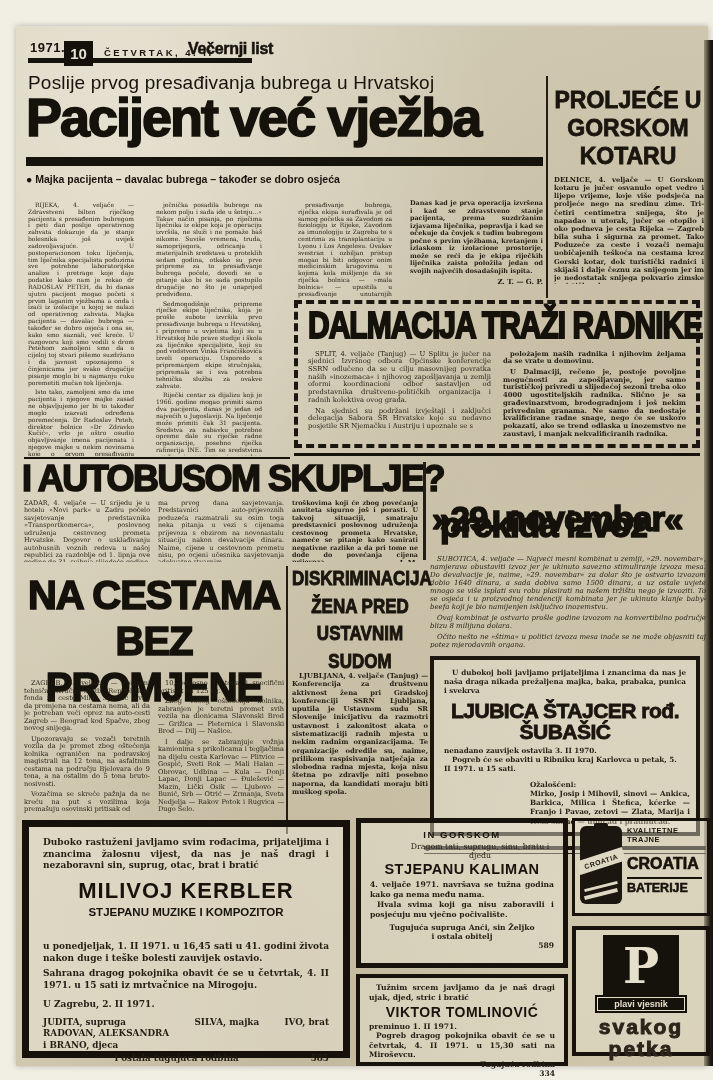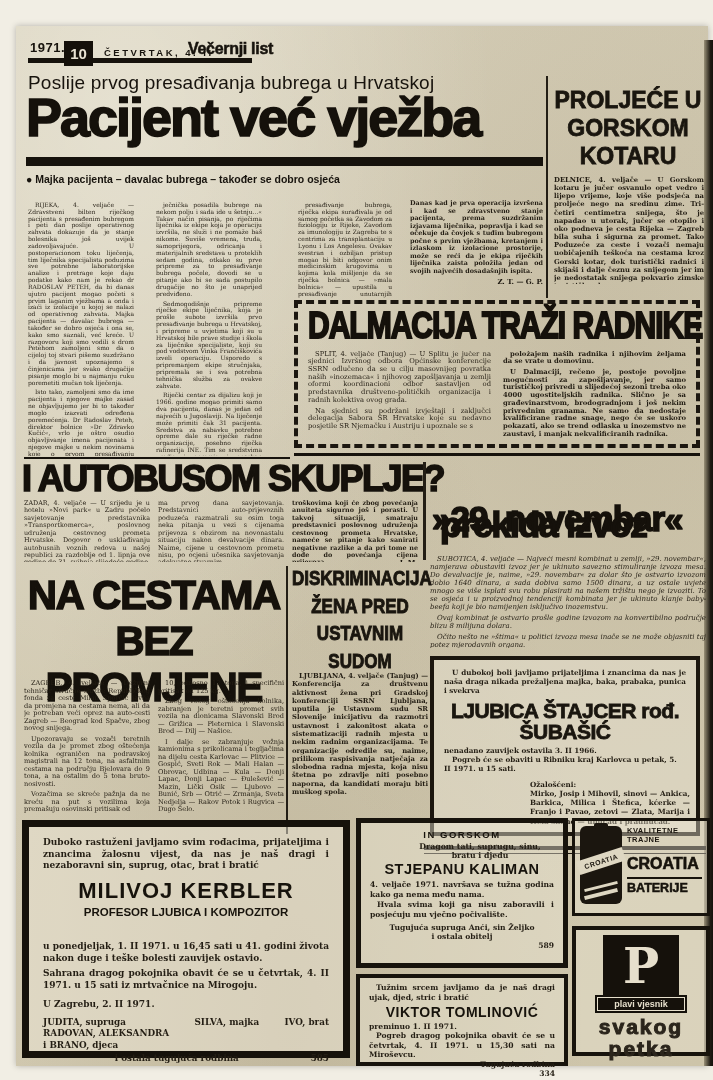--- a/index.html
+++ b/index.html
@@ -131,55 +131,55 @@
     <div>DISKRIMINACIJA</div>
     <div>ŽENA PRED</div>
     <div>USTAVNIM</div>
     <div>SUDOM</div>
   </div>
   <div class="abs serif just ovh" style="left:292px;top:672px;width:136px;height:160px;font-size:6.8px;font-weight:bold;line-height:1.22;text-indent:7px;">LJUBLJANA, 4. veljače (Tanjug) — Konferencija za društvenu aktivnost žena pri Gradskoj konferenciji SSRN Ljubljana, uputila je Ustavnom sudu SR Slovenije inicijativu da razmotri ustavnost i zakonitost akata o sistematizaciji radnih mjesta u nekim radnim organizacijama. Te organizacije odredile su, naime, prilikom raspisivanja natječaja za slobodna radna mjesta, koja nisu štetna po zdravlje niti posebno naporna, da kandidati moraju biti muškog spola.</div>
 
   <div class="abs boxed" style="left:430px;top:656px;width:270px;height:180px;padding:8px 10px;box-sizing:border-box;">
     <div class="serif just" style="font-size:7.2px;font-weight:bold;line-height:1.25;text-indent:8px;">U dubokoj boli javljamo prijateljima i znancima da nas je naša draga nikada prežaljena majka, baka, prabaka, punica i svekrva</div>
     <div class="ctr hl-sm" style="font-size:21px;margin:5px 0 4px 0;letter-spacing:-.5px;">LJUBICA ŠTAJCER rođ. ŠUBAŠIĆ</div>
-    <div class="serif" style="font-size:7.2px;font-weight:bold;">nenadano zauvijek ostavila 3. II 1966.</div>
+    <div class="serif" style="font-size:7.2px;font-weight:bold;">nenadano zauvijek ostavila 3. II 1970.</div>
     <div class="serif" style="font-size:7.2px;font-weight:bold;text-indent:8px;line-height:1.3;">Pogreb će se obaviti u Ribniku kraj Karlovca u petak, 5. II 1971. u 15 sati.</div>
     <div style="margin:6px 0 0 86px;width:160px;">
       <div class="serif" style="font-size:7.2px;font-weight:bold;">Ožalošćeni:</div>
       <div class="serif just" style="font-size:7.2px;font-weight:bold;line-height:1.3;">Mirko, Josip i Mihovil, sinovi — Ankica, Barkica, Milica i Štefica, kćerke — Franjo i Pavao, zetovi — Zlata, Marija i Hela snahe — unučad i praunučad.</div>
     </div>
   </div>
   <div class="abs bar" style="left:424px;top:846px;width:282px;height:4px;"></div>
   <div class="abs bar" style="left:424px;top:853px;width:282px;height:1px;"></div>
 
   <div class="abs" style="left:22px;top:820px;width:328px;height:238px;border:7px solid #16120b;padding:10px 14px;box-sizing:border-box;background:rgba(238,232,216,.5);">
     <div class="serif just" style="font-size:9px;font-weight:bold;line-height:1.3;">Duboko rastuženi javljamo svim rođacima, prijateljima i znancima žalosnu vijest, da nas je naš dragi i nezaboravni sin, suprug, otac, brat i bratić</div>
     <div class="ctr" style="font-size:22px;font-weight:bold;letter-spacing:1px;margin-top:6px;color:#17130c;">MILIVOJ KERBLER</div>
-    <div class="ctr" style="font-size:11.5px;font-weight:bold;margin-top:2px;color:#17130c;">PROFESOR LJUBICA I KOMPOZITOR</div>
+    <div class="ctr" style="font-size:11.5px;font-weight:bold;margin-top:2px;color:#17130c;">STJEPANU MUZIKE I KOMPOZITOR</div>
     <div class="serif just" style="font-size:9px;font-weight:bold;line-height:1.3;margin-top:23px;">u ponedjeljak, 1. II 1971. u 16,45 sati u 41. godini života nakon duge i teške bolesti zauvijek ostavio.</div>
     <div class="serif just" style="font-size:9px;font-weight:bold;line-height:1.3;margin-top:4px;">Sahrana dragog pokojnika obavit će se u četvrtak, 4. II 1971. u 15 sati iz mrtvačnice na Mirogoju.</div>
     <div class="serif" style="font-size:9px;font-weight:bold;margin-top:7px;">U Zagrebu, 2. II 1971.</div>
     <div style="display:flex;justify-content:space-between;margin-top:8px;">
       <div class="serif" style="font-size:8.8px;font-weight:bold;line-height:1.3;">
         <div>JUDITA, supruga</div>
         <div>RADOVAN, ALEKSANDRA</div>
         <div>i BRANO, djeca</div>
       </div>
       <div class="serif" style="font-size:8.8px;font-weight:bold;">SILVA, majka</div>
       <div class="serif" style="font-size:8.8px;font-weight:bold;">IVO, brat</div>
     </div>
     <div style="display:flex;justify-content:space-between;margin-top:2px;">
       <div class="serif ctr" style="font-size:8.8px;font-weight:bold;flex:1;">i ostala tugujuća rodbina</div>
       <div class="serif obit-num" style="font-size:8.8px;">585</div>
     </div>
   </div>
 
   <div class="abs" style="left:356px;top:818px;width:212px;height:150px;border:5px solid #17130c;padding:6px 9px;box-sizing:border-box;background:rgba(238,232,216,.45);">
     <div class="ctr" style="font-size:9.5px;font-weight:bold;letter-spacing:1.5px;color:#17130c;">IN GORSKOM</div>
-    <div class="serif ctr" style="font-size:7.8px;font-weight:bold;margin-top:2px;margin-left:36px;">Dragom tati, suprugu, sinu, bratu i djedu</div>
+    <div class="serif ctr" style="font-size:7.8px;font-weight:normal;margin-top:2px;margin-left:36px;">Dragom tati, suprugu, sinu, bratu i djedu</div>
     <div class="ctr" style="font-size:14.5px;font-weight:bold;letter-spacing:.5px;color:#17130c;margin-top:1px;">STJEPANU KALIMAN</div>
     <div class="serif just" style="font-size:7.6px;font-weight:bold;line-height:1.3;margin-top:3px;">4. veljače 1971. navršava se tužna godina kako ga nema među nama.</div>
     <div class="serif just" style="font-size:7.6px;font-weight:bold;line-height:1.3;text-indent:7px;">Hvala svima koji ga nisu zaboravili i posjećuju mu vječno počivalište.</div>
     <div class="serif ctr" style="font-size:7.6px;font-weight:bold;margin-top:4px;">Tugujuća supruga Anći, sin Željko</div>
     <div class="serif ctr" style="font-size:7.6px;font-weight:bold;">i ostala obitelj</div>
     <div class="serif obit-num" style="font-size:7.6px;">589</div>
   </div>
 
   <div class="abs" style="left:356px;top:974px;width:212px;height:92px;border:4px solid #17130c;padding:5px 9px;box-sizing:border-box;background:rgba(238,232,216,.45);">
     <div class="serif just" style="font-size:7.6px;font-weight:bold;line-height:1.3;text-indent:7px;">Tužnim srcem javljamo da je naš dragi ujak, djed, stric i bratić</div>

